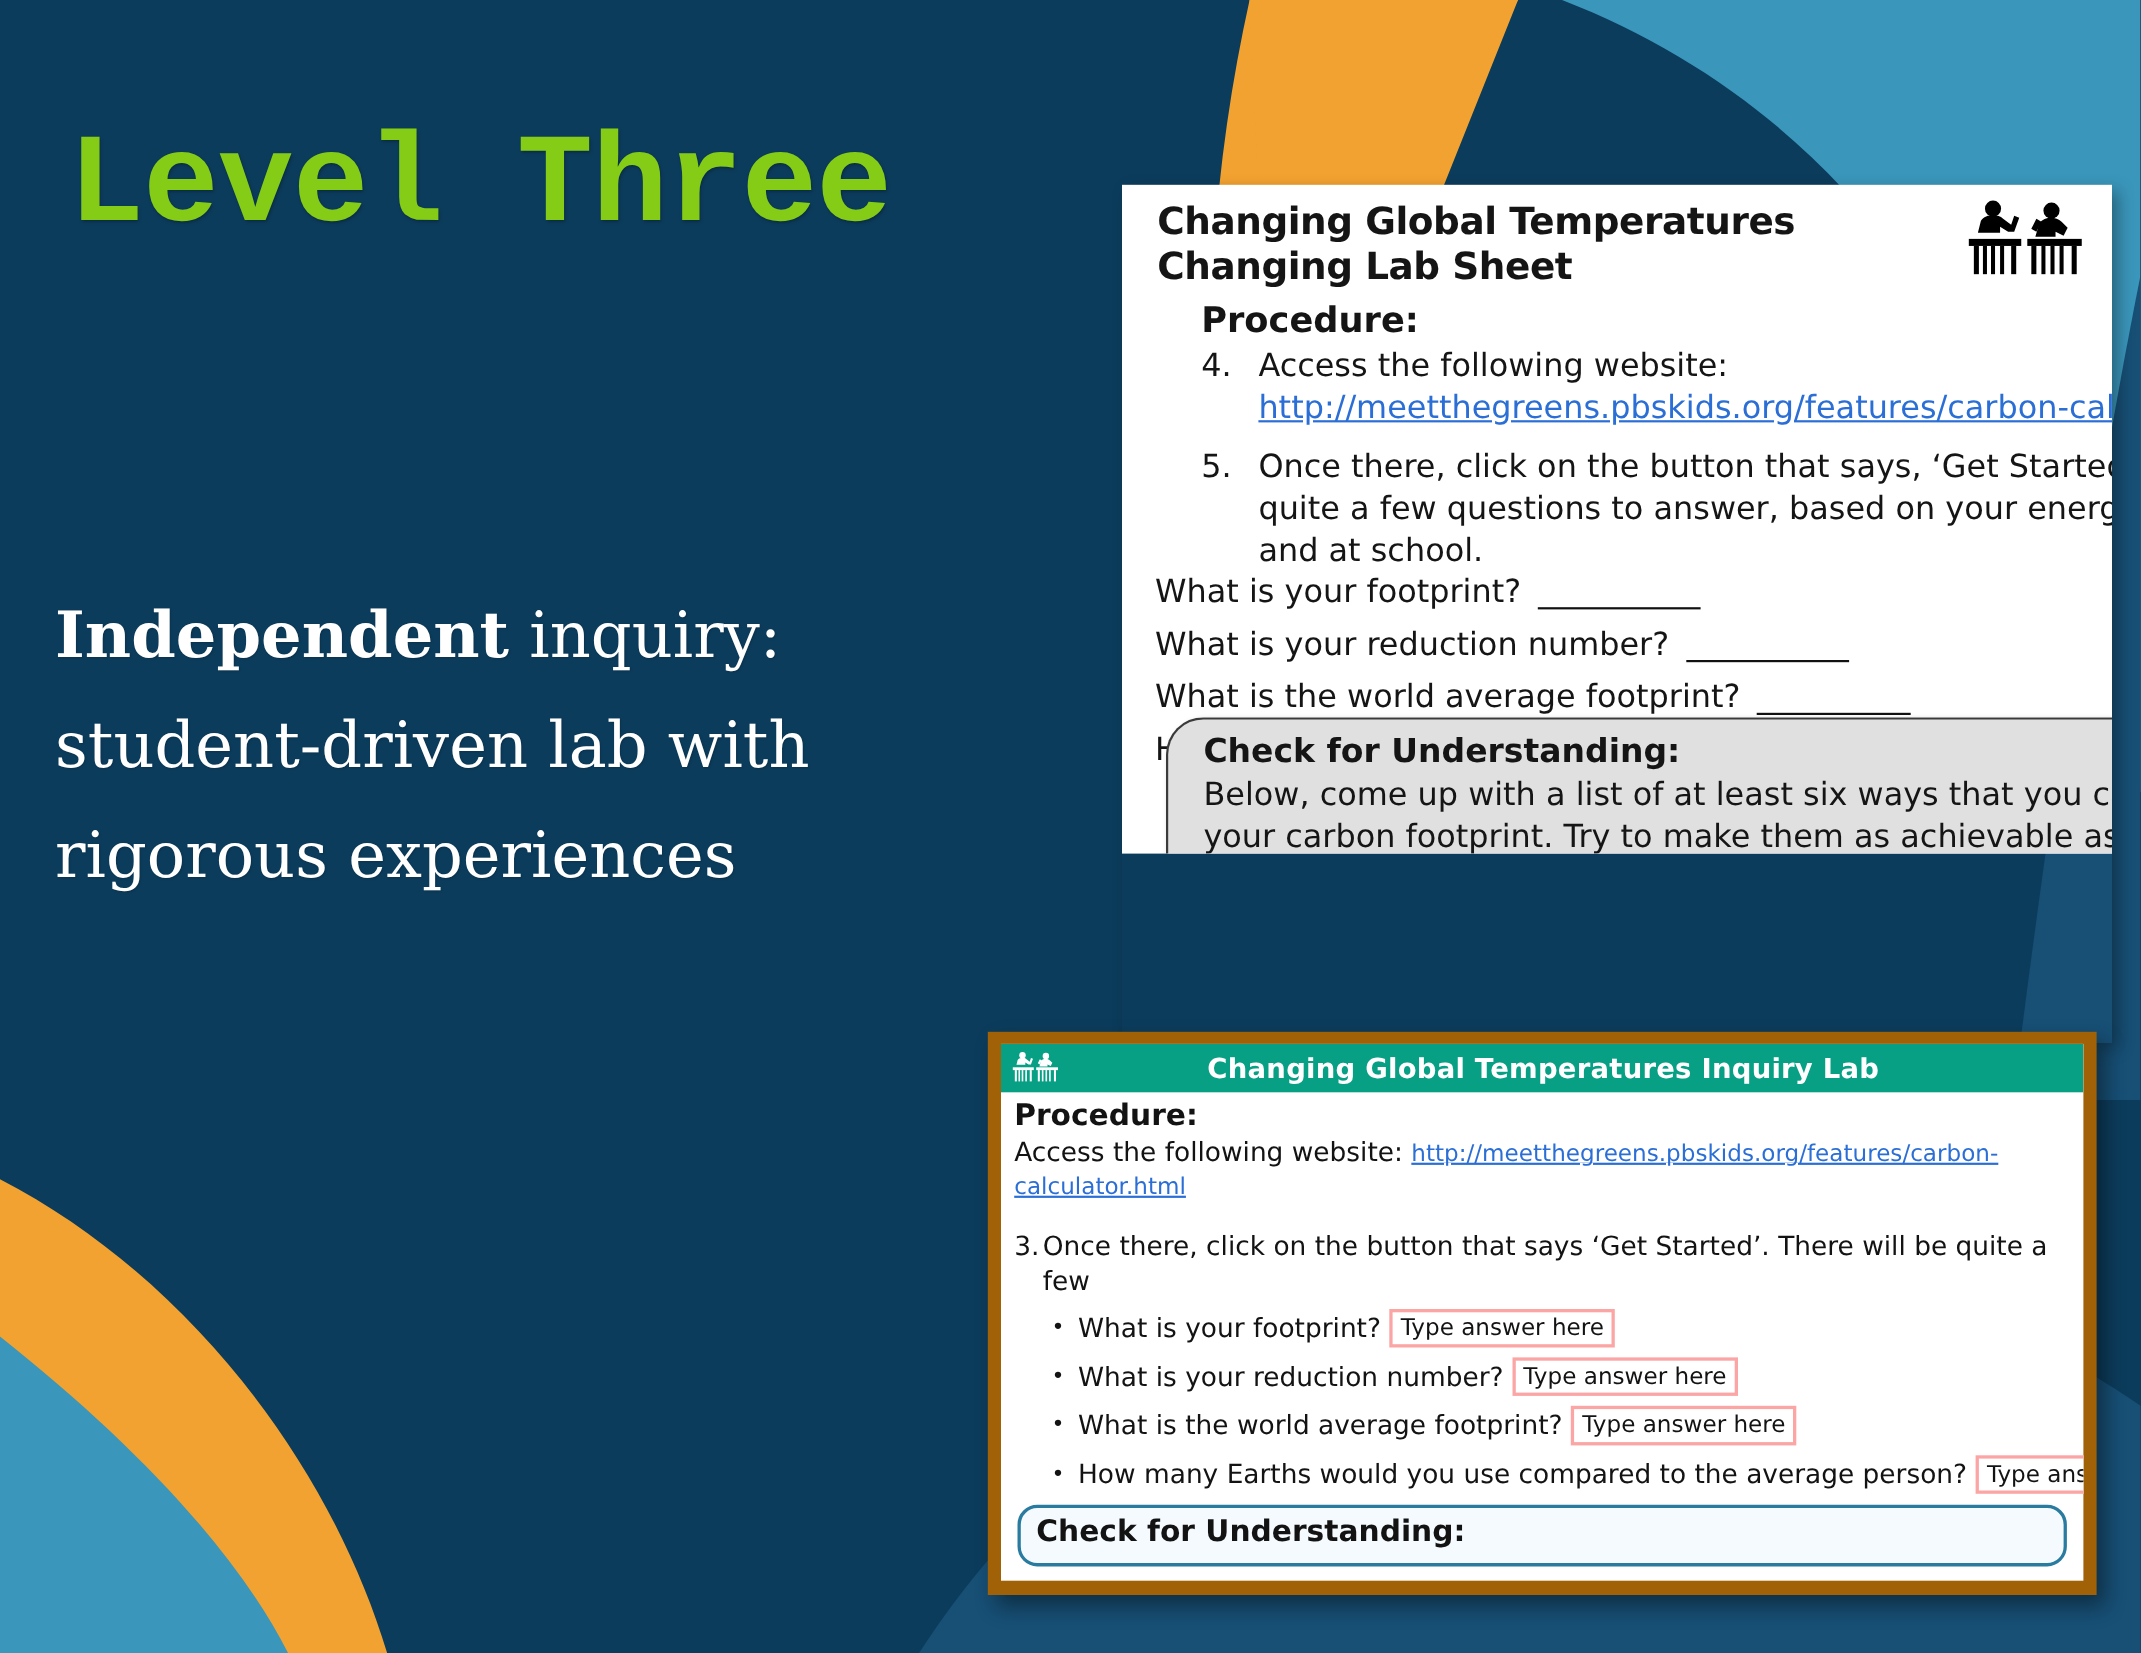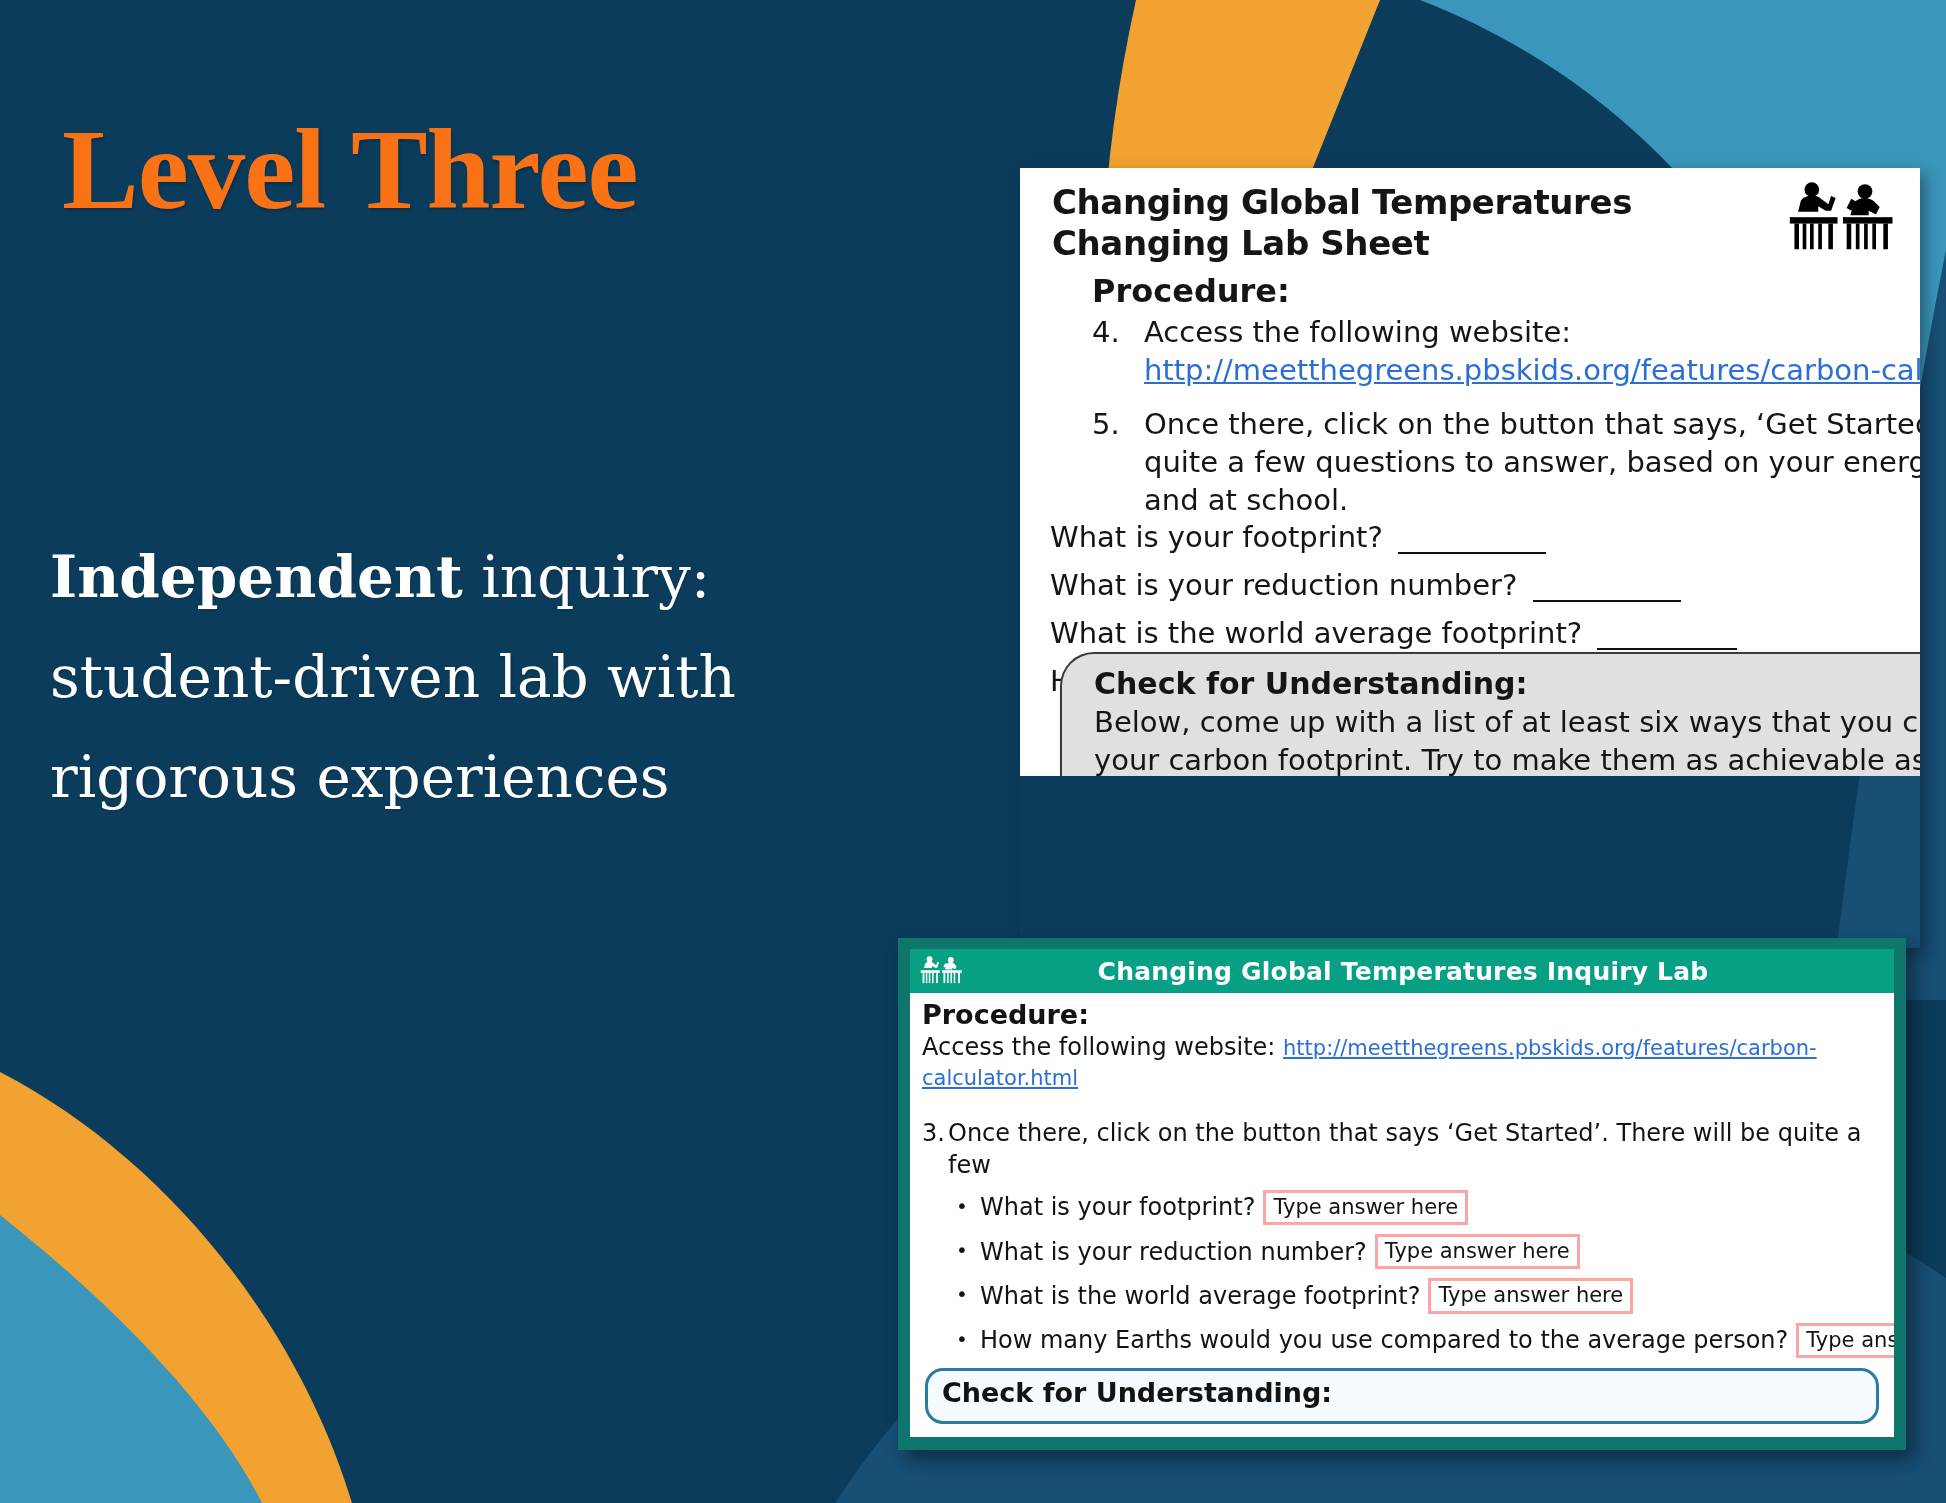--- a/index.html
+++ b/index.html
@@ -9,25 +9,25 @@
     font-family:"Liberation Sans", sans-serif;
     position:relative;
   }
 
   
   #bg{position:absolute;inset:0;width:1946px;height:1503px;}
 
   
   #slide-title{
     position:absolute;left:62px;top:110px;
-    font-family:Liberation Serif, serif;
+    font-family:Liberation Mono, monospace;
     font-weight:bold;
     font-size:115px;
     letter-spacing:-1px;
-    color:#f97316;
+    color:#84cc16;
     line-height:1.05;
     text-shadow:1px 2px 3px rgba(0,0,0,.25);
     z-index:5;
   }
   #slide-body{
     position:absolute;left:50px;top:528px;width:840px;
     font-family:"DejaVu Serif", serif;
     font-size:58px;
     line-height:1.72;
     color:#ffffff;
@@ -90,21 +90,21 @@
   .db-cfu-title{
     position:absolute;left:32px;top:12px;font-weight:bold;font-size:30px;
   }
   .db-cfu-body{
     position:absolute;left:32px;top:50px;font-size:29px;line-height:1.3;white-space:nowrap;
   }
 
   
   #doc-front{
     position:absolute;left:898px;top:938px;width:1008px;height:512px;
-    background:#0f766e;
+    background:#a16207;
     z-index:20;
     box-shadow:8px 10px 18px rgba(0,0,0,.42);
   }
   #doc-front-inner{
     position:absolute;left:12px;top:11px;right:12px;bottom:13px;
     background:#ffffff;
     overflow:hidden;
     font-family:"DejaVu Sans", sans-serif;
     color:#131313;
   }

